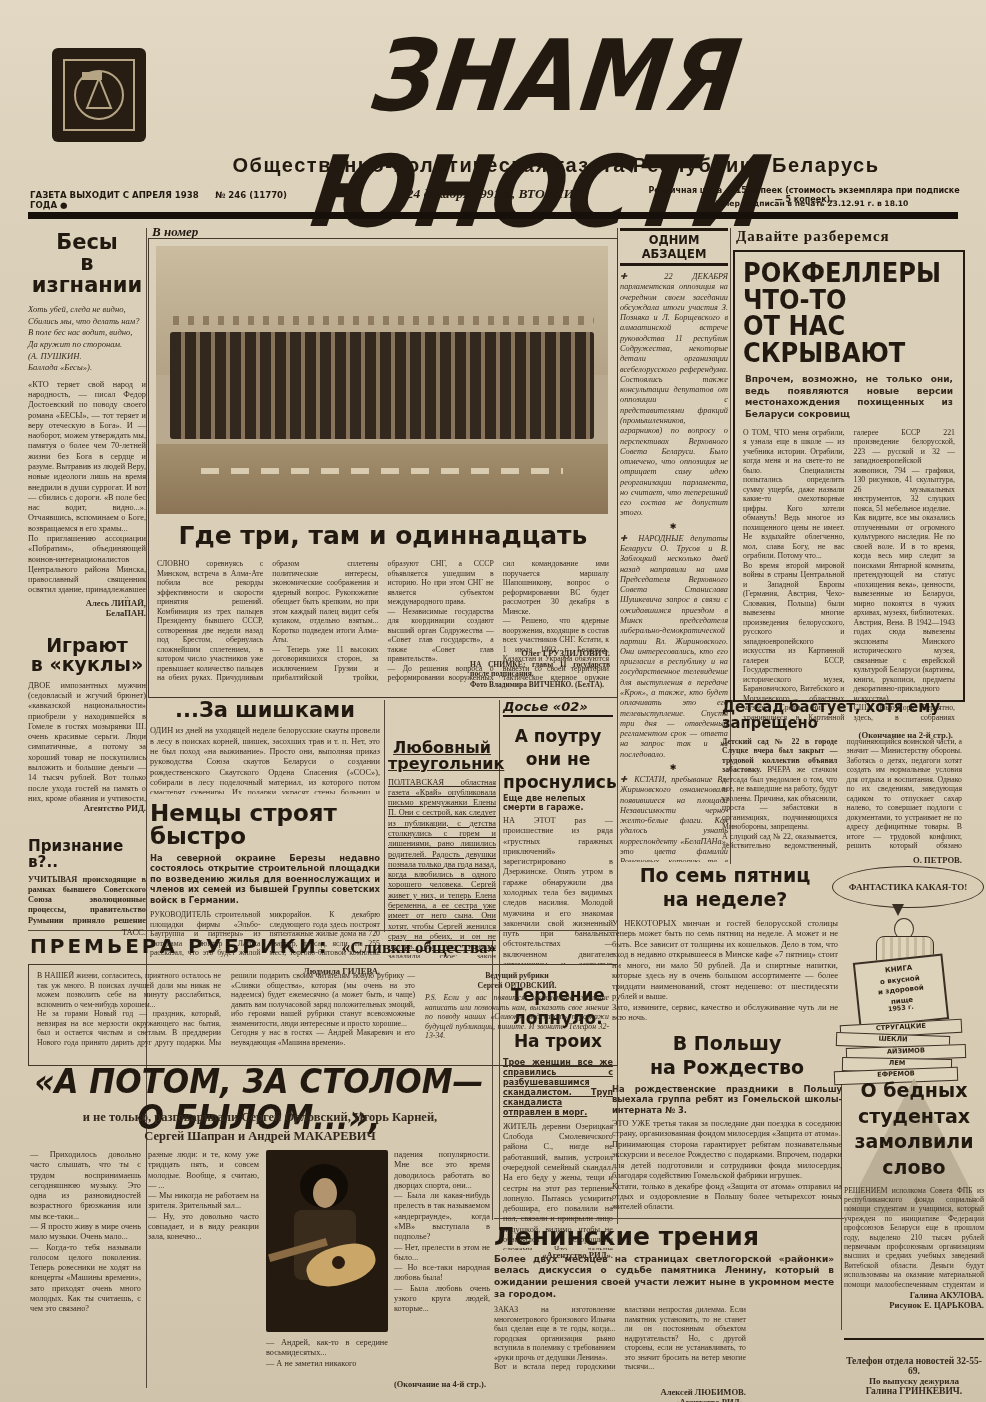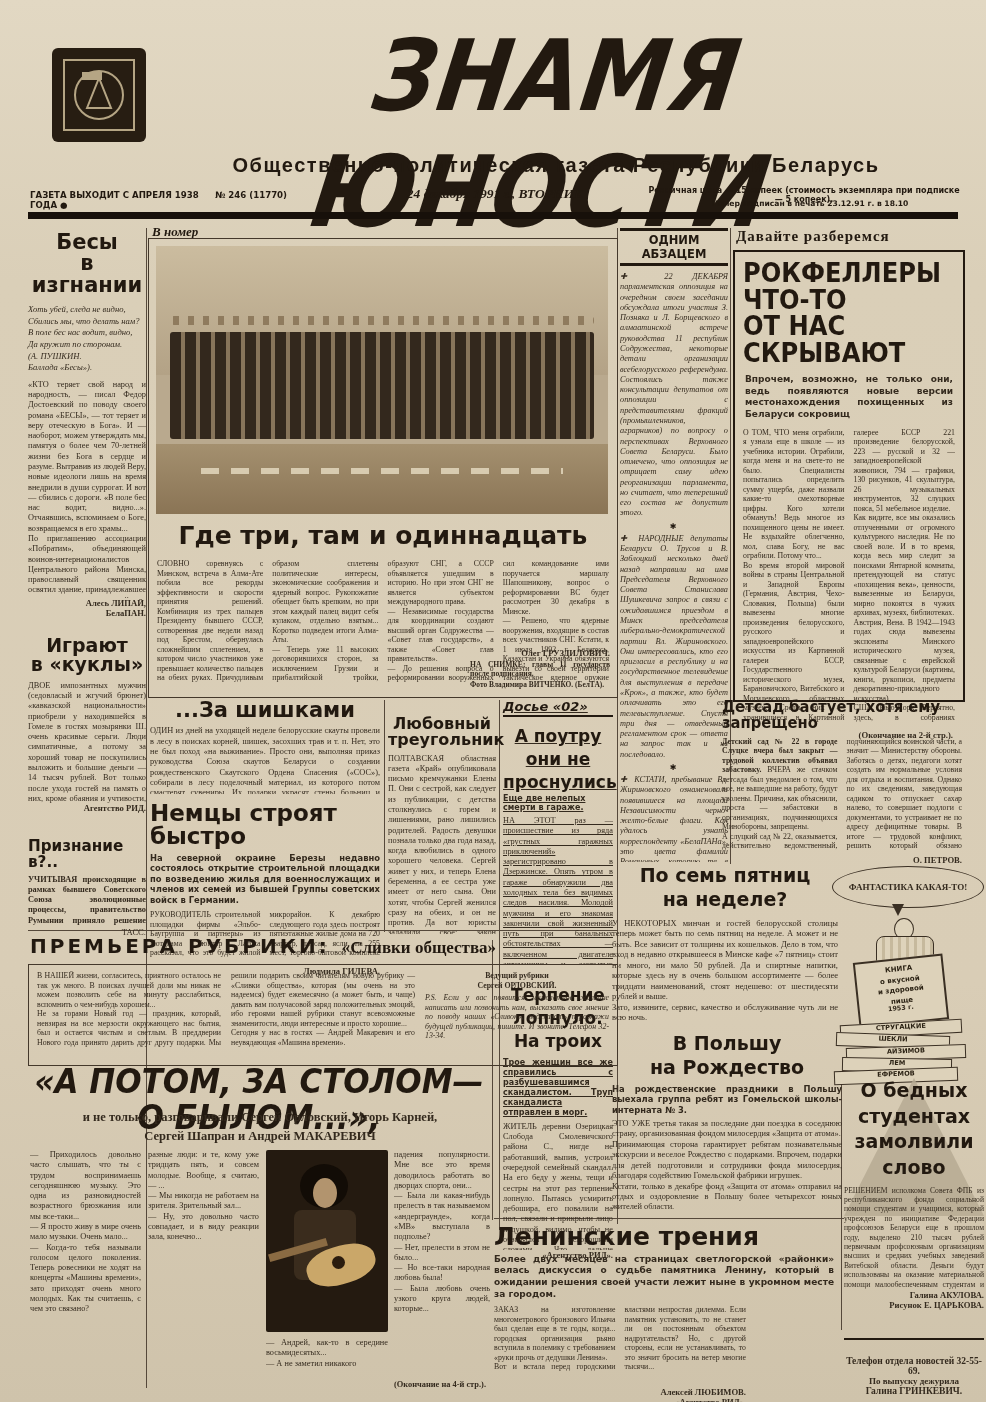--- a/index.html
+++ b/index.html
@@ -149,27 +149,27 @@
   </div>
 
   <div class="abs" style="left:150px;top:802px;width:230px;height:130px;">
     <div class="headline" style="font-size:23px;">Немцы строят быстро</div>
     <div class="sans bold just" style="font-size:8.4px;margin-top:4px;line-height:1.25;">На северной окраине Березы недавно состоялось открытие строительной площадки по возведению жилья для военнослужащих и членов их семей из бывшей Группы советских войск в Германии.</div>
     <div class="cols-2 tiny just pre" style="margin-top:5px;height:56px;overflow:hidden;">РУКОВОДИТЕЛЬ строительной площадки фирмы «Эльбо-Баугруппа и партнеры» из Потсдама Гюнтер Латоха рассказал, что это будет жилой микрорайон. К декабрю следующего года здесь построят пятиэтажные жилые дома на 720 квартир, детсад, ясли, на 255 мест, торгово-бытовой комплекс с универсамом, аптекой, почтой, Домом быта и столовой.
 В перспективе намечено и строительство школы на 965 мест. Ее будет возводить советская сторона за счет средств объединенной Германии.</div>
     <div class="byline">Людмила ГИЛЕВА.</div>
   </div>
 
-  <div class="abs" style="left:388px;top:716px;width:108px;height:232px;">
+  <div class="abs" style="left:388px;top:740px;width:108px;height:232px;text-decoration:underline;">
     <div class="headline ctr pre" style="font-size:16px;">Любовный
 треугольник</div>
     <div class="body-txt" style="margin-top:5px;height:180px;">ПОЛТАВСКАЯ областная газета «Край» опубликовала письмо кремчужанки Елены П. Они с сестрой, как следует из публикации, с детства столкнулись с горем и лишениями, рано лишились родителей. Радость девушки познала только два года назад, когда влюбились в одного хорошего человека. Сергей живет у них, и теперь Елена беременна, а ее сестра уже имеет от него сына. Они хотят, чтобы Сергей женился сразу на обеих, и он не против. Да вот юристы заладили свое: закон подобного не допускает. «Как же нам быть? Мы же его любим... Неужели в независимой Украине будут такие несправедливые законы?» — жалуется читательница.</div>
   </div>
 
-  <div class="abs" style="left:503px;top:700px;width:110px;height:278px;text-decoration:underline;">
+  <div class="abs" style="left:503px;top:700px;width:110px;height:278px;">
     <div class="headline it kick" style="font-size:13px;padding-bottom:2px;">Досье «02»</div>
     <div class="headline ctr pre" style="font-size:17px;margin-top:8px;line-height:1.35;">А поутру
 они не
 проснулись</div>
     <div class="sans bold" style="font-size:8px;">Еще две нелепых смерти в гараже.</div>
     <div class="body-txt" style="margin-top:4px;height:148px;">НА ЭТОТ раз — происшествие из ряда «грустных гаражных приключений» зарегистрировано в Дзержинске. Опять утром в гараже обнаружили два холодных тела без видимых следов насилия. Молодой мужчина и его знакомая закончили свой жизненный путь при банальных обстоятельствах — включенном двигателе автомашины и закрытых дверях гаража. А ведь всего две недели назад газета предупреждала на конкретных примерах, чем может закончится подобное ночное приключение. Увы...</div>
   </div>
 
   <div class="abs" style="left:503px;top:984px;width:110px;height:240px;">
     <div class="headline ctr pre" style="font-size:17px;line-height:1.35;">Терпение

